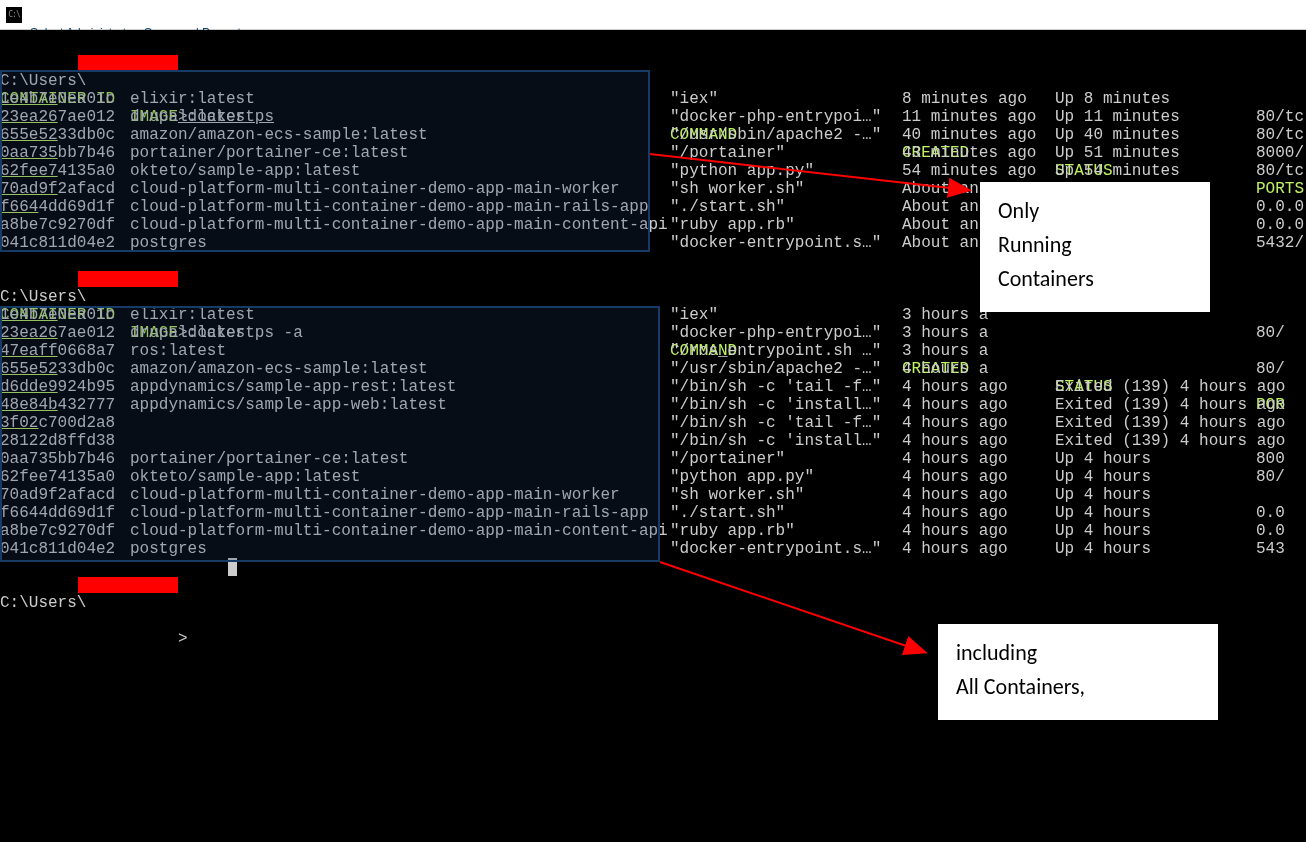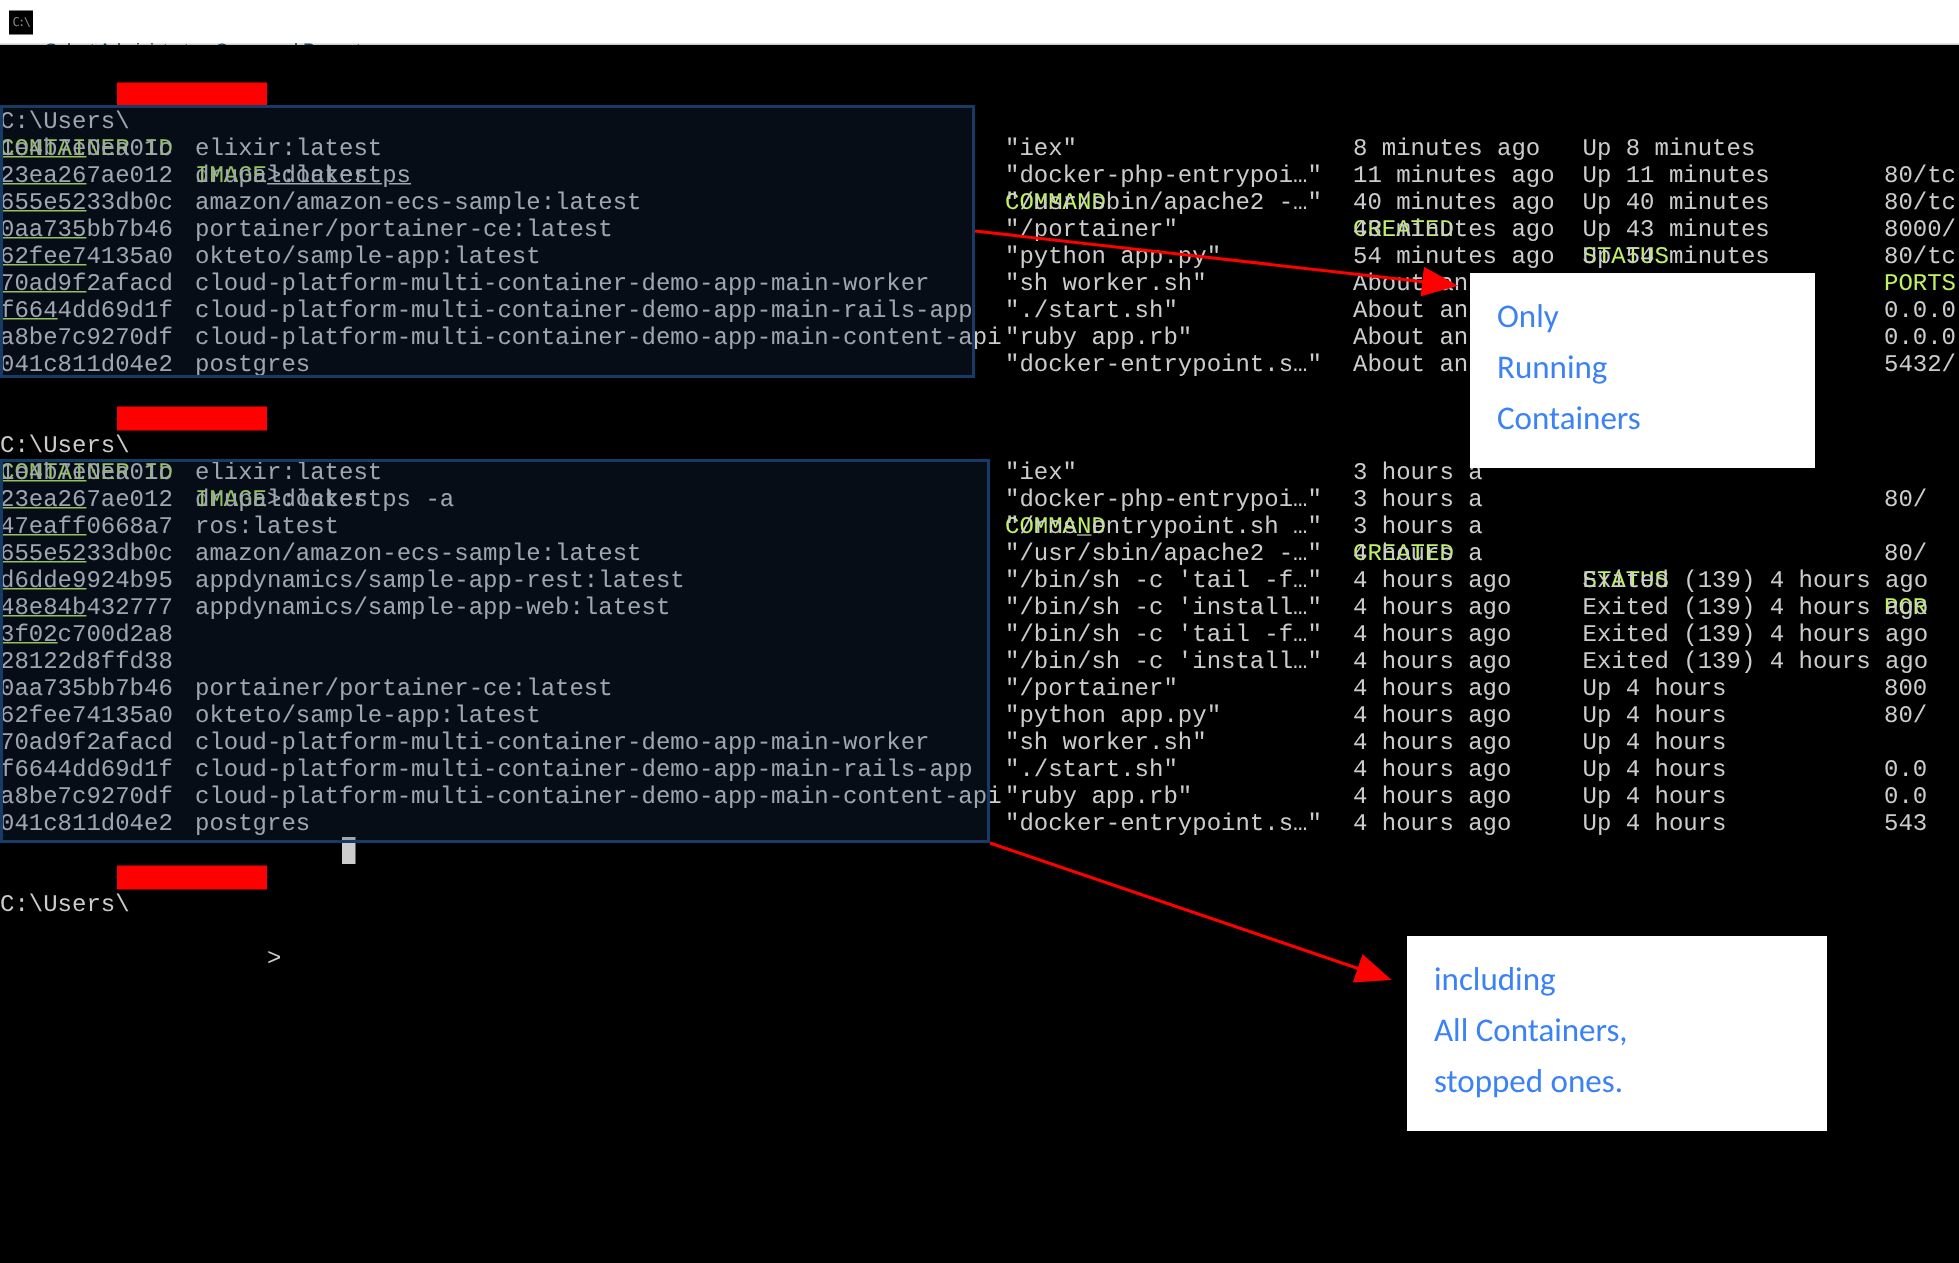--- a/index.html
+++ b/index.html
@@ -25,21 +25,21 @@
 
   .prompt-row { position: relative; height: 18px; white-space:pre;padding-left:44px; }
   .prompt-pre { position:absolute; left:0; }
   .redact { position:absolute; top:1px; height:16px; background:#ff0000; }
   .prompt-post{ position:absolute; }
 
   
   .selbox { position:absolute; border:2px solid #163b66; background: rgba(22,50,90,0.25); pointer-events:none; }
 
   
-  .callout { position:absolute; background:#fff; color:#3b82f6; font-family: Calibri, Arial, sans-serif; font-size:22px; line-height:1.55; padding:12px 18px 16px 18px; }
+  .callout { position:absolute; background:#fff; color:#000000; font-family: Calibri, Arial, sans-serif; font-size:22px; line-height:1.55; padding:12px 18px 16px 18px; }
   .callout.c1 { left: 980px; top: 152px; width: 230px; }
   .callout.c2 { left: 938px; top:594px; width: 280px; }
 
   
   svg.arrows { position:absolute; left:0; top:0; width:100%; height:100%; pointer-events:none; }
 
   
   .cursor-cell { position:absolute; width:9px; height:18px; background:#cccccc; }
 </style>
 </head>
@@ -68,21 +68,21 @@
       <span class="c-cmd">COMMAND</span>
       <span class="c-cre">CREATED</span>
       <span class="c-stat">STATUS</span>
       <span class="c-port">PORTS</span>
     </div>
 
     <div id="tbl1">
         <div class="row"><span class="c-id">1e4b7e0ea01c</span><span class="c-image">elixir:latest</span><span class="c-cmd">"iex"</span><span class="c-cre">8 minutes ago</span><span class="c-stat">Up 8 minutes</span><span class="c-port"></span></div>
         <div class="row"><span class="c-id">23ea267ae012</span><span class="c-image">drupal:latest</span><span class="c-cmd">"docker-php-entrypoi…"</span><span class="c-cre">11 minutes ago</span><span class="c-stat">Up 11 minutes</span><span class="c-port">80/tc</span></div>
         <div class="row"><span class="c-id">655e5233db0c</span><span class="c-image">amazon/amazon-ecs-sample:latest</span><span class="c-cmd">"/usr/sbin/apache2 -…"</span><span class="c-cre">40 minutes ago</span><span class="c-stat">Up 40 minutes</span><span class="c-port">80/tc</span></div>
-        <div class="row"><span class="c-id">0aa735bb7b46</span><span class="c-image">portainer/portainer-ce:latest</span><span class="c-cmd">"/portainer"</span><span class="c-cre">43 minutes ago</span><span class="c-stat">Up 43 minutes</span><span class="c-port">8000/</span></div>
+        <div class="row"><span class="c-id">0aa735bb7b46</span><span class="c-image">portainer/portainer-ce:latest</span><span class="c-cmd">"/portainer"</span><span class="c-cre">43 minutes ago</span><span class="c-stat">Up 51 minutes</span><span class="c-port">8000/</span></div>
         <div class="row"><span class="c-id">62fee74135a0</span><span class="c-image">okteto/sample-app:latest</span><span class="c-cmd">"python app.py"</span><span class="c-cre">54 minutes ago</span><span class="c-stat">Up 54 minutes</span><span class="c-port">80/tc</span></div>
         <div class="row"><span class="c-id">70ad9f2afacd</span><span class="c-image">cloud-platform-multi-container-demo-app-main-worker</span><span class="c-cmd">"sh worker.sh"</span><span class="c-cre">About an</span><span class="c-stat"></span><span class="c-port"></span></div>
         <div class="row"><span class="c-id">f6644dd69d1f</span><span class="c-image">cloud-platform-multi-container-demo-app-main-rails-app</span><span class="c-cmd">"./start.sh"</span><span class="c-cre">About an</span><span class="c-stat"></span><span class="c-port">0.0.0</span></div>
         <div class="row"><span class="c-id">a8be7c9270df</span><span class="c-image">cloud-platform-multi-container-demo-app-main-content-api</span><span class="c-cmd">"ruby app.rb"</span><span class="c-cre">About an</span><span class="c-stat"></span><span class="c-port">0.0.0</span></div>
         <div class="row"><span class="c-id">041c811d04e2</span><span class="c-image">postgres</span><span class="c-cmd">"docker-entrypoint.s…"</span><span class="c-cre">About an</span><span class="c-stat"></span><span class="c-port">5432/</span></div>
       </div>
 
     <div class="row"></div>
 
     <div class="prompt-row">
@@ -141,17 +141,16 @@
     </svg>
 
     <div class="callout c1">
       <div>Only</div>
       <div>Running</div>
       <div>Containers</div>
     </div>
     <div class="callout c2">
       <div>including</div>
       <div>All Containers,</div>
-      <div>stopped ones.</div>
     </div>
 
   </div>
 </div>
 
 </body></html>

